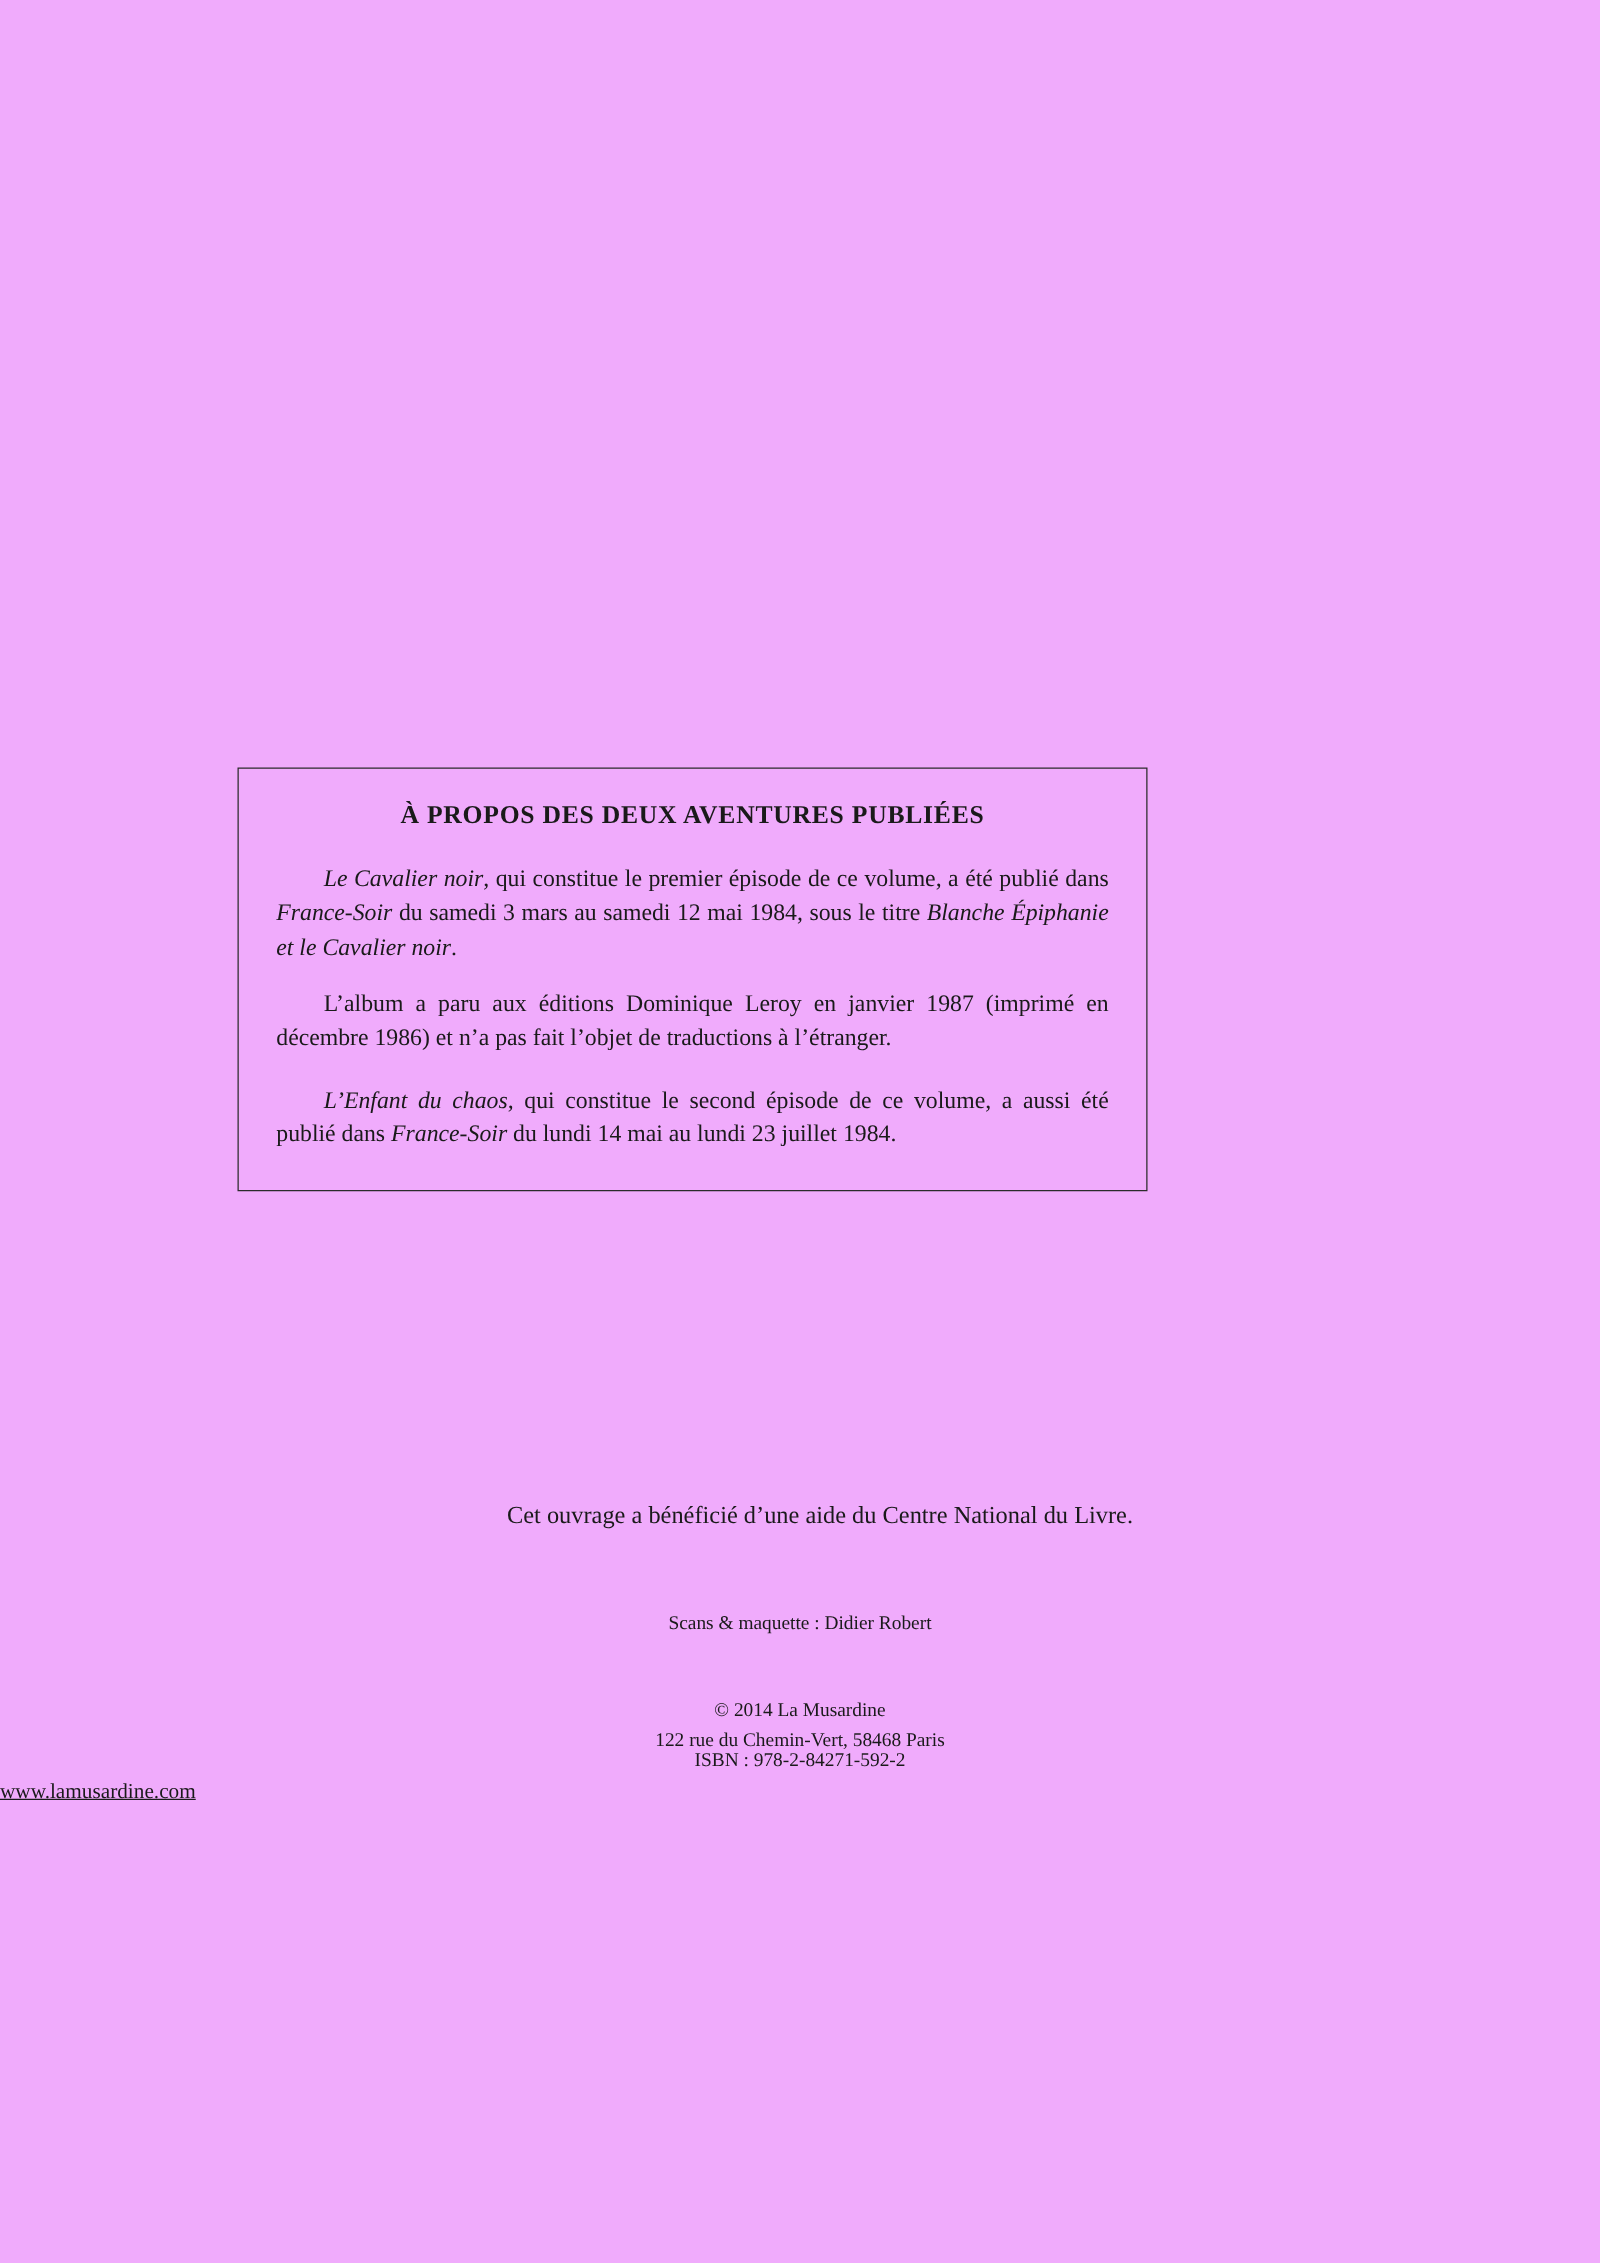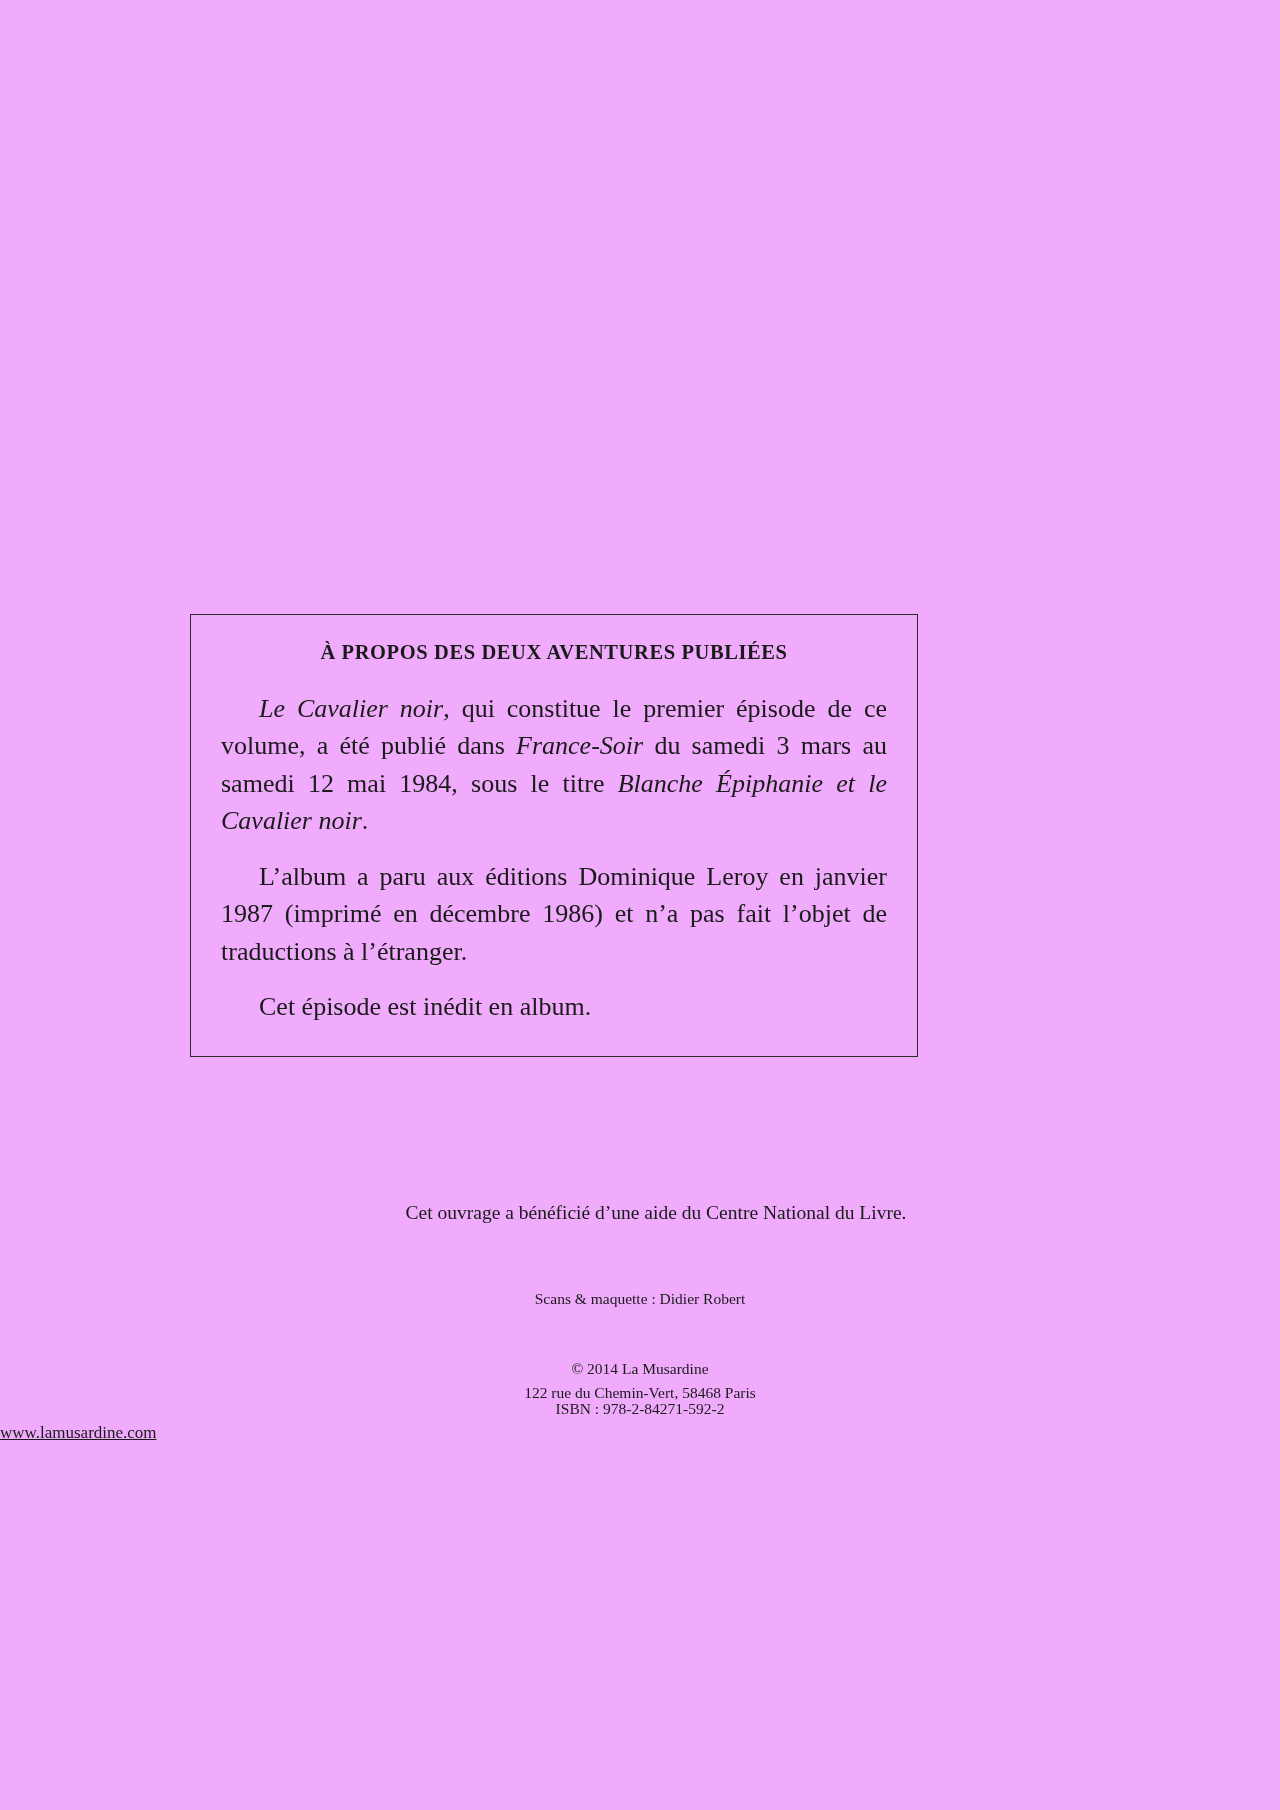--- a/index.html
+++ b/index.html
@@ -37,21 +37,21 @@
   .note-title {
     text-align: center;
     font-size: 20.5px;
     letter-spacing: 0.6px;
     font-weight: 700;
     margin: 4px 0 26px 0;
     font-family: "Liberation Serif", serif;
   }
 
   .note-para {
-    font-size: 26px;
+    font-size: 19px;
     line-height: 1.44;
     text-align: justify;
     text-justify: inter-word;
     margin: 0;
     text-indent: 38px;
     hyphens: manual;
   }
   .note-para + .note-para {
     margin-top: 18px;
   }
@@ -116,22 +116,22 @@
 <div class="page">
 
   <div class="note-box">
 
     <h1 class="note-title">À PROPOS DES DEUX AVENTURES PUBLIÉES</h1>
 
     <p class="note-para"><span class="it">Le Cavalier noir</span><span>, qui constitue le premier épisode de ce volume, a été publié dans </span><span class="it">France-Soir</span><span> du samedi 3 mars au samedi 12 mai 1984, sous le titre </span><span class="it">Blanche Épiphanie et le Cavalier noir</span><span>.</span></p>
 
     <p class="note-para">L’album a paru aux éditions Dominique Leroy en janvier 1987 (imprimé en décembre 1986) et n’a pas fait l’objet de traductions à l’étranger.</p>
 
+    <p class="note-para para-gap"><span class="it">L’Enfant du chaos</span><span>, qui constitue le second épisode de ce volume, a aussi été publié dans </span><span class="it">France-Soir</span><span> du lundi 14 mai au lundi 23 juillet 1984.</span></p>
 
-    <p class="note-para">Cet épisode est inédit en album.</p>
 
   </div>
 
   <div class="cnl-line">Cet ouvrage a bénéficié d’une aide du Centre National du Livre.</div>
 
   <div class="credits">
     <div>Scans &amp; maquette : Didier Robert</div>
   </div>
 
   <div class="pub">

